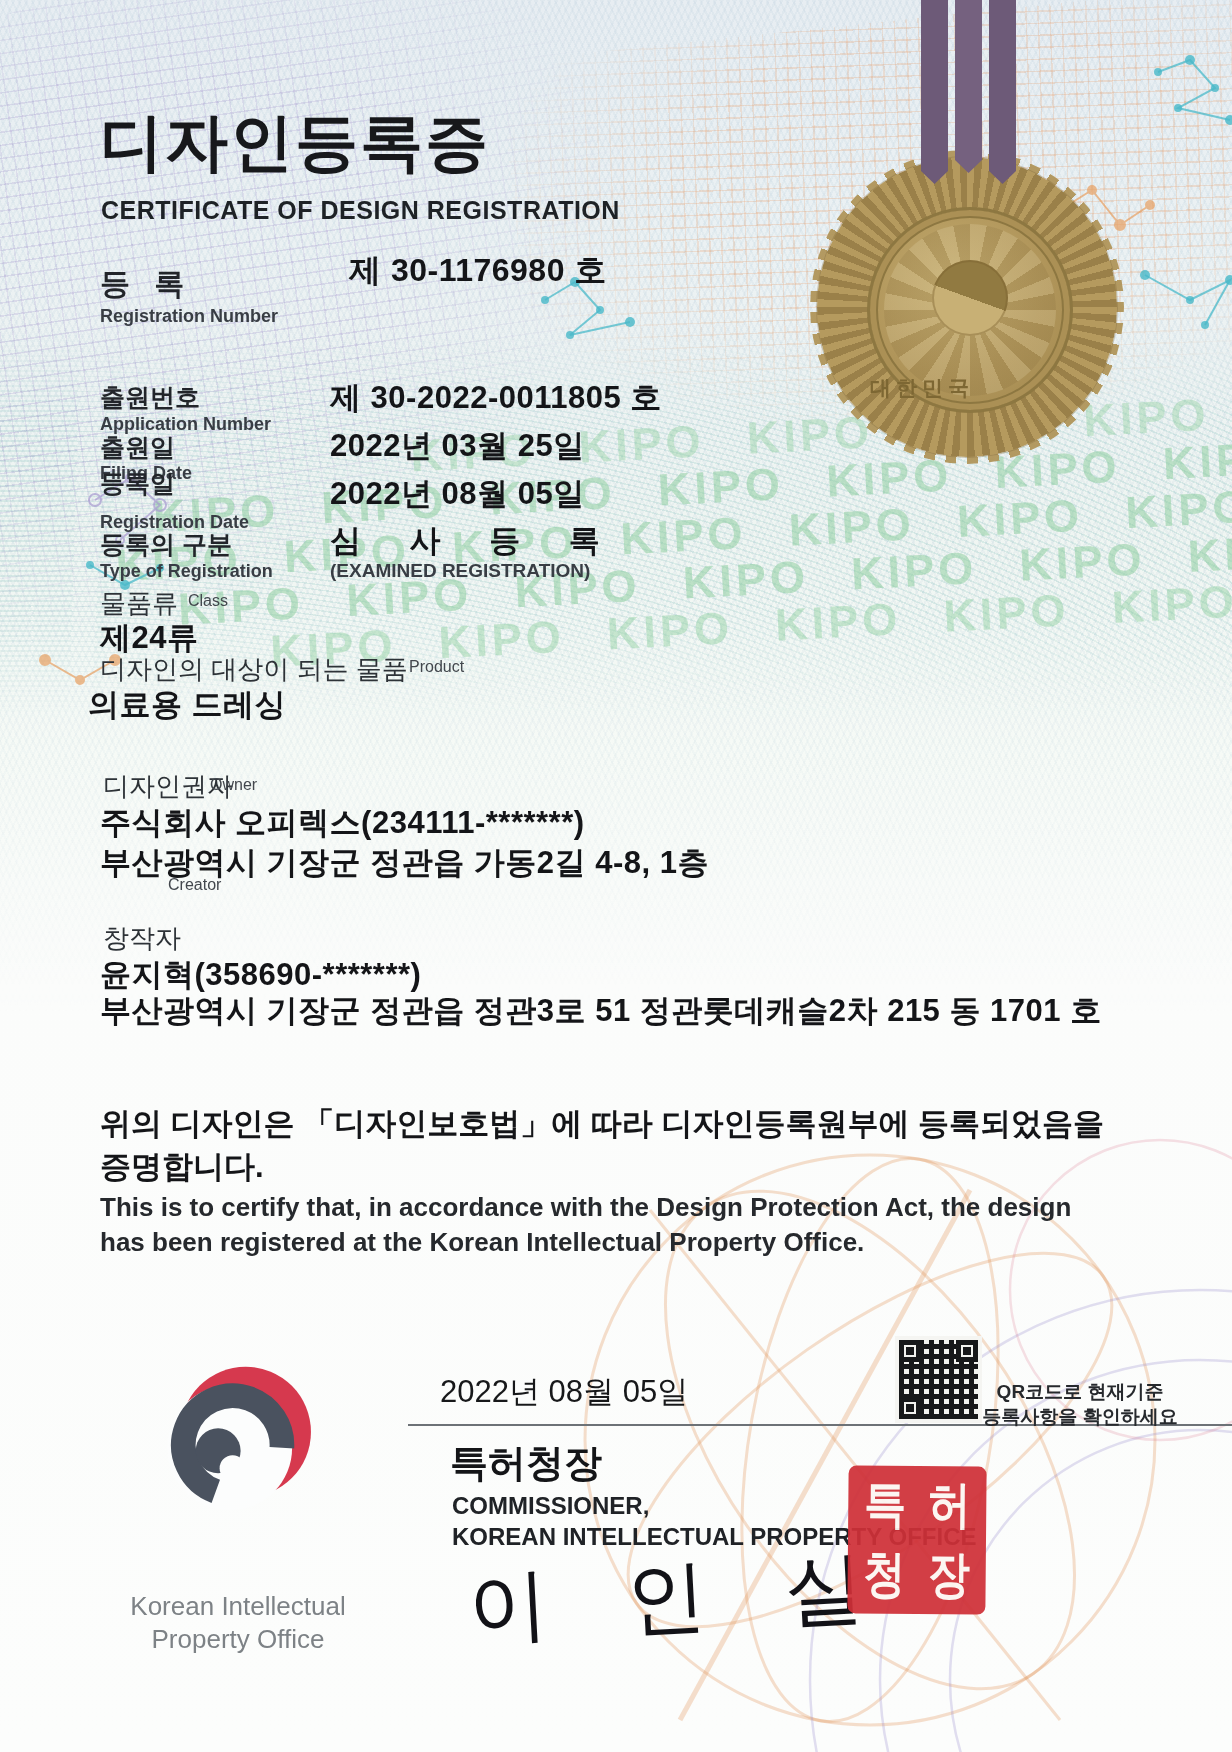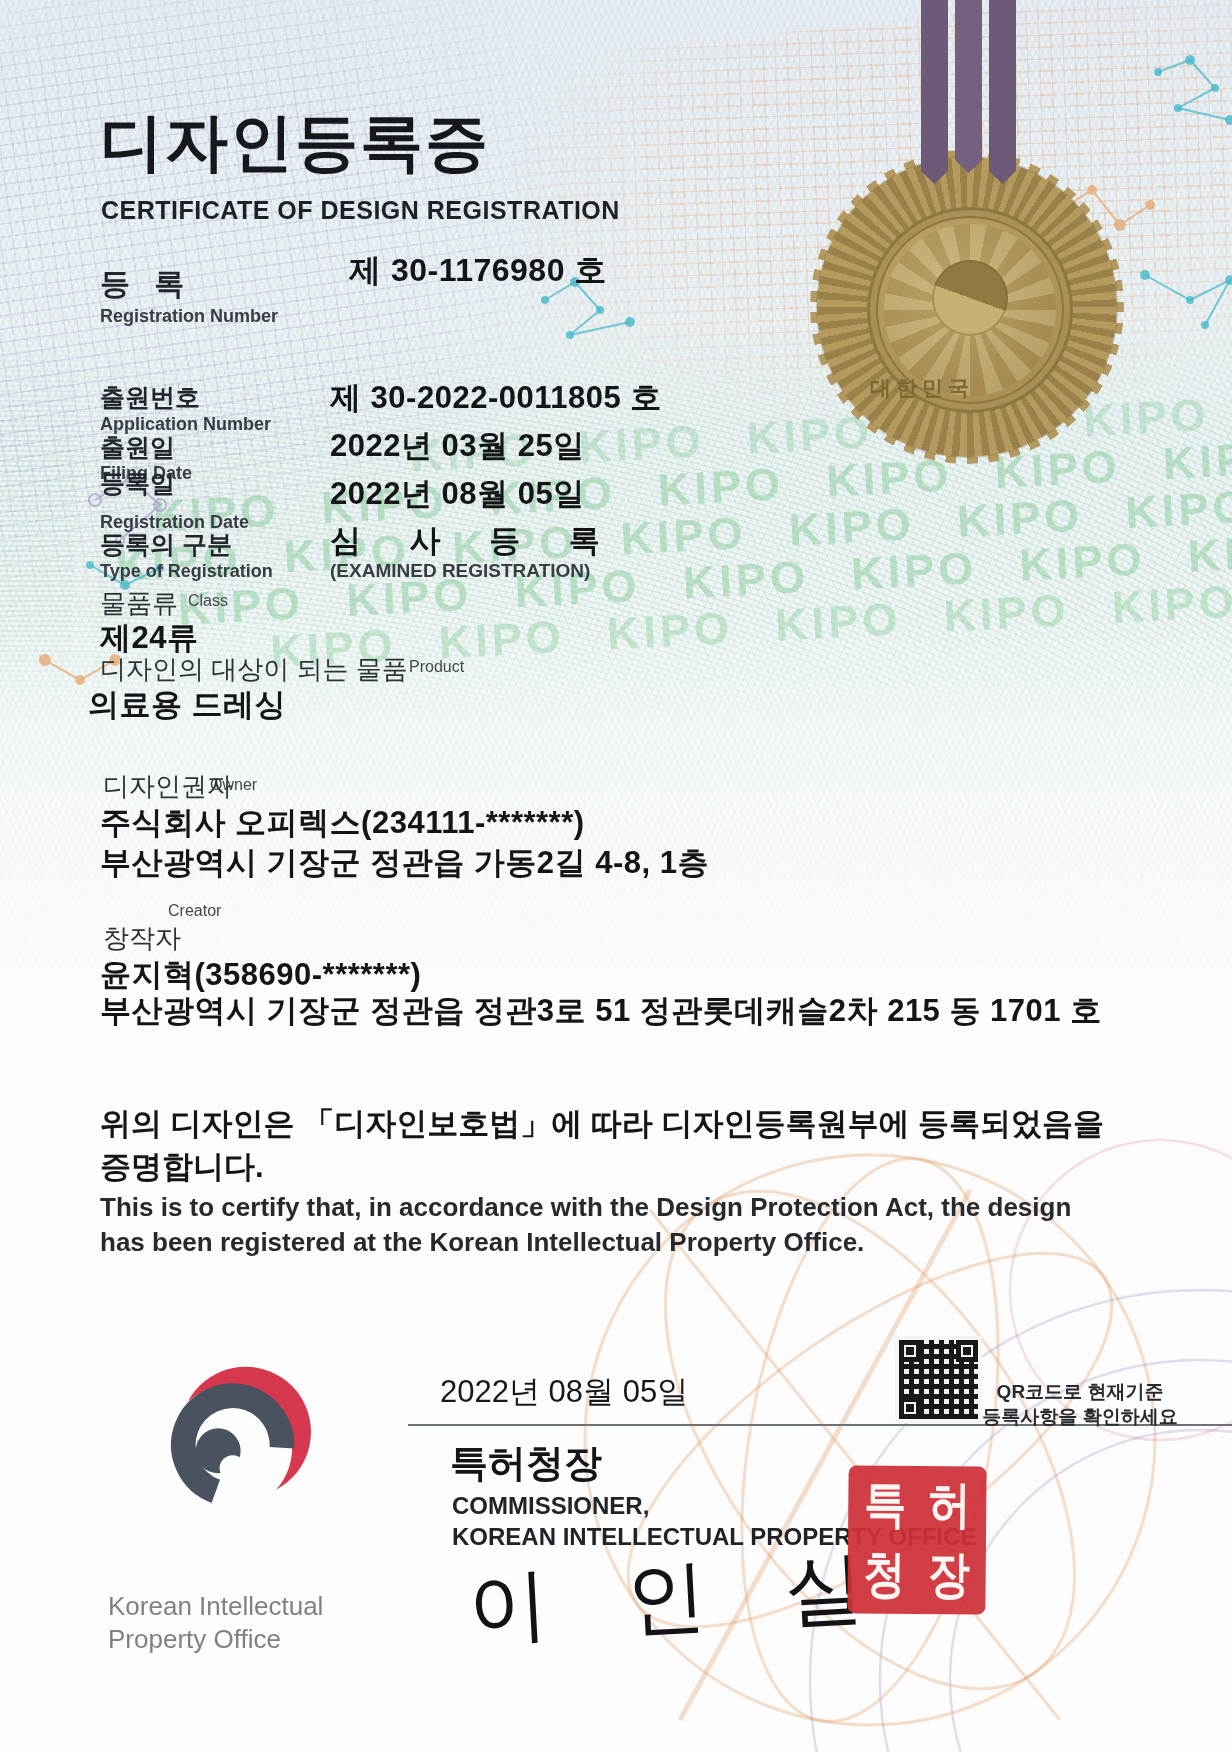--- a/index.html
+++ b/index.html
@@ -97,21 +97,21 @@
   
   .stamp{left:848px;top:1466px;width:138px;height:148px;background:#cf3038;border-radius:8px;
     display:grid;grid-template-columns:1fr 1fr;grid-template-rows:1fr 1fr;gap:5px;padding:7px;
     box-sizing:border-box;opacity:.93;transform:rotate(.5deg);z-index:8;}
   .stamp-cell{display:flex;align-items:center;justify-content:center;color:#fdf6f2;
     font-weight:700;font-size:42px;transform:scaleY(1.2);overflow:hidden;}
 
   
   .logo-ko{left:138px;top:1532px;width:200px;text-align:center;font-size:42px;font-weight:700;
     color:#4d545c;letter-spacing:8px;z-index:5;}
-  .logo-en{left:108px;top:1590px;width:260px;text-align:left;font-size:26px;font-weight:400;
+  .logo-en{left:108px;top:1590px;width:260px;text-align:center;font-size:26px;font-weight:400;
     color:#7d8286;line-height:33px;z-index:5;}
 
   .deco{z-index:1;}
 </style>
 </head>
 <body>
 
 <div class="page">
 
   <div class="abs bg-hatch deco"></div>
@@ -235,21 +235,21 @@
   <div class="abs sec-label" style="left:100px;top:652px;">디자인의 대상이 되는 물품</div>
   <div class="abs sec-label-en" style="left:409px;top:658px;">Product</div>
   <div class="abs value" style="left:88px;top:684px;">의료용 드레싱</div>
 
   <div class="abs sec-label" style="left:103px;top:769px;">디자인권자</div>
   <div class="abs sec-label-en" style="left:210px;top:776px;">Owner</div>
   <div class="abs value" style="left:100px;top:802px;">주식회사 오피렉스(234111-*******)</div>
   <div class="abs value" style="left:100px;top:842px;">부산광역시 기장군 정관읍 가동2길 4-8, 1층</div>
 
   <div class="abs sec-label" style="left:103px;top:921px;">창작자</div>
-  <div class="abs sec-label-en" style="left:168px;top:902px;">Creator</div>
+  <div class="abs sec-label-en" style="left:168px;top:876px;">Creator</div>
   <div class="abs value" style="left:100px;top:954px;">윤지혁(358690-*******)</div>
   <div class="abs value" style="left:100px;top:990px;">부산광역시 기장군 정관읍 정관3로 51 정관롯데캐슬2차 215 동 1701 호</div>
 
   <div class="abs statement-ko" style="left:100px;top:1103px;">위의 디자인은 「디자인보호법」에 따라 디자인등록원부에 등록되었음을</div>
   <div class="abs statement-ko" style="left:100px;top:1146px;">증명합니다.</div>
   <div class="abs statement-en" style="left:100px;top:1192px;">This is to certify that, in accordance with the Design Protection Act, the design</div>
   <div class="abs statement-en" style="left:100px;top:1227px;">has been registered at the Korean Intellectual Property Office.</div>
 
   <div class="abs issue-date">2022년 08월 05일</div>
   <div class="abs rule"></div>

